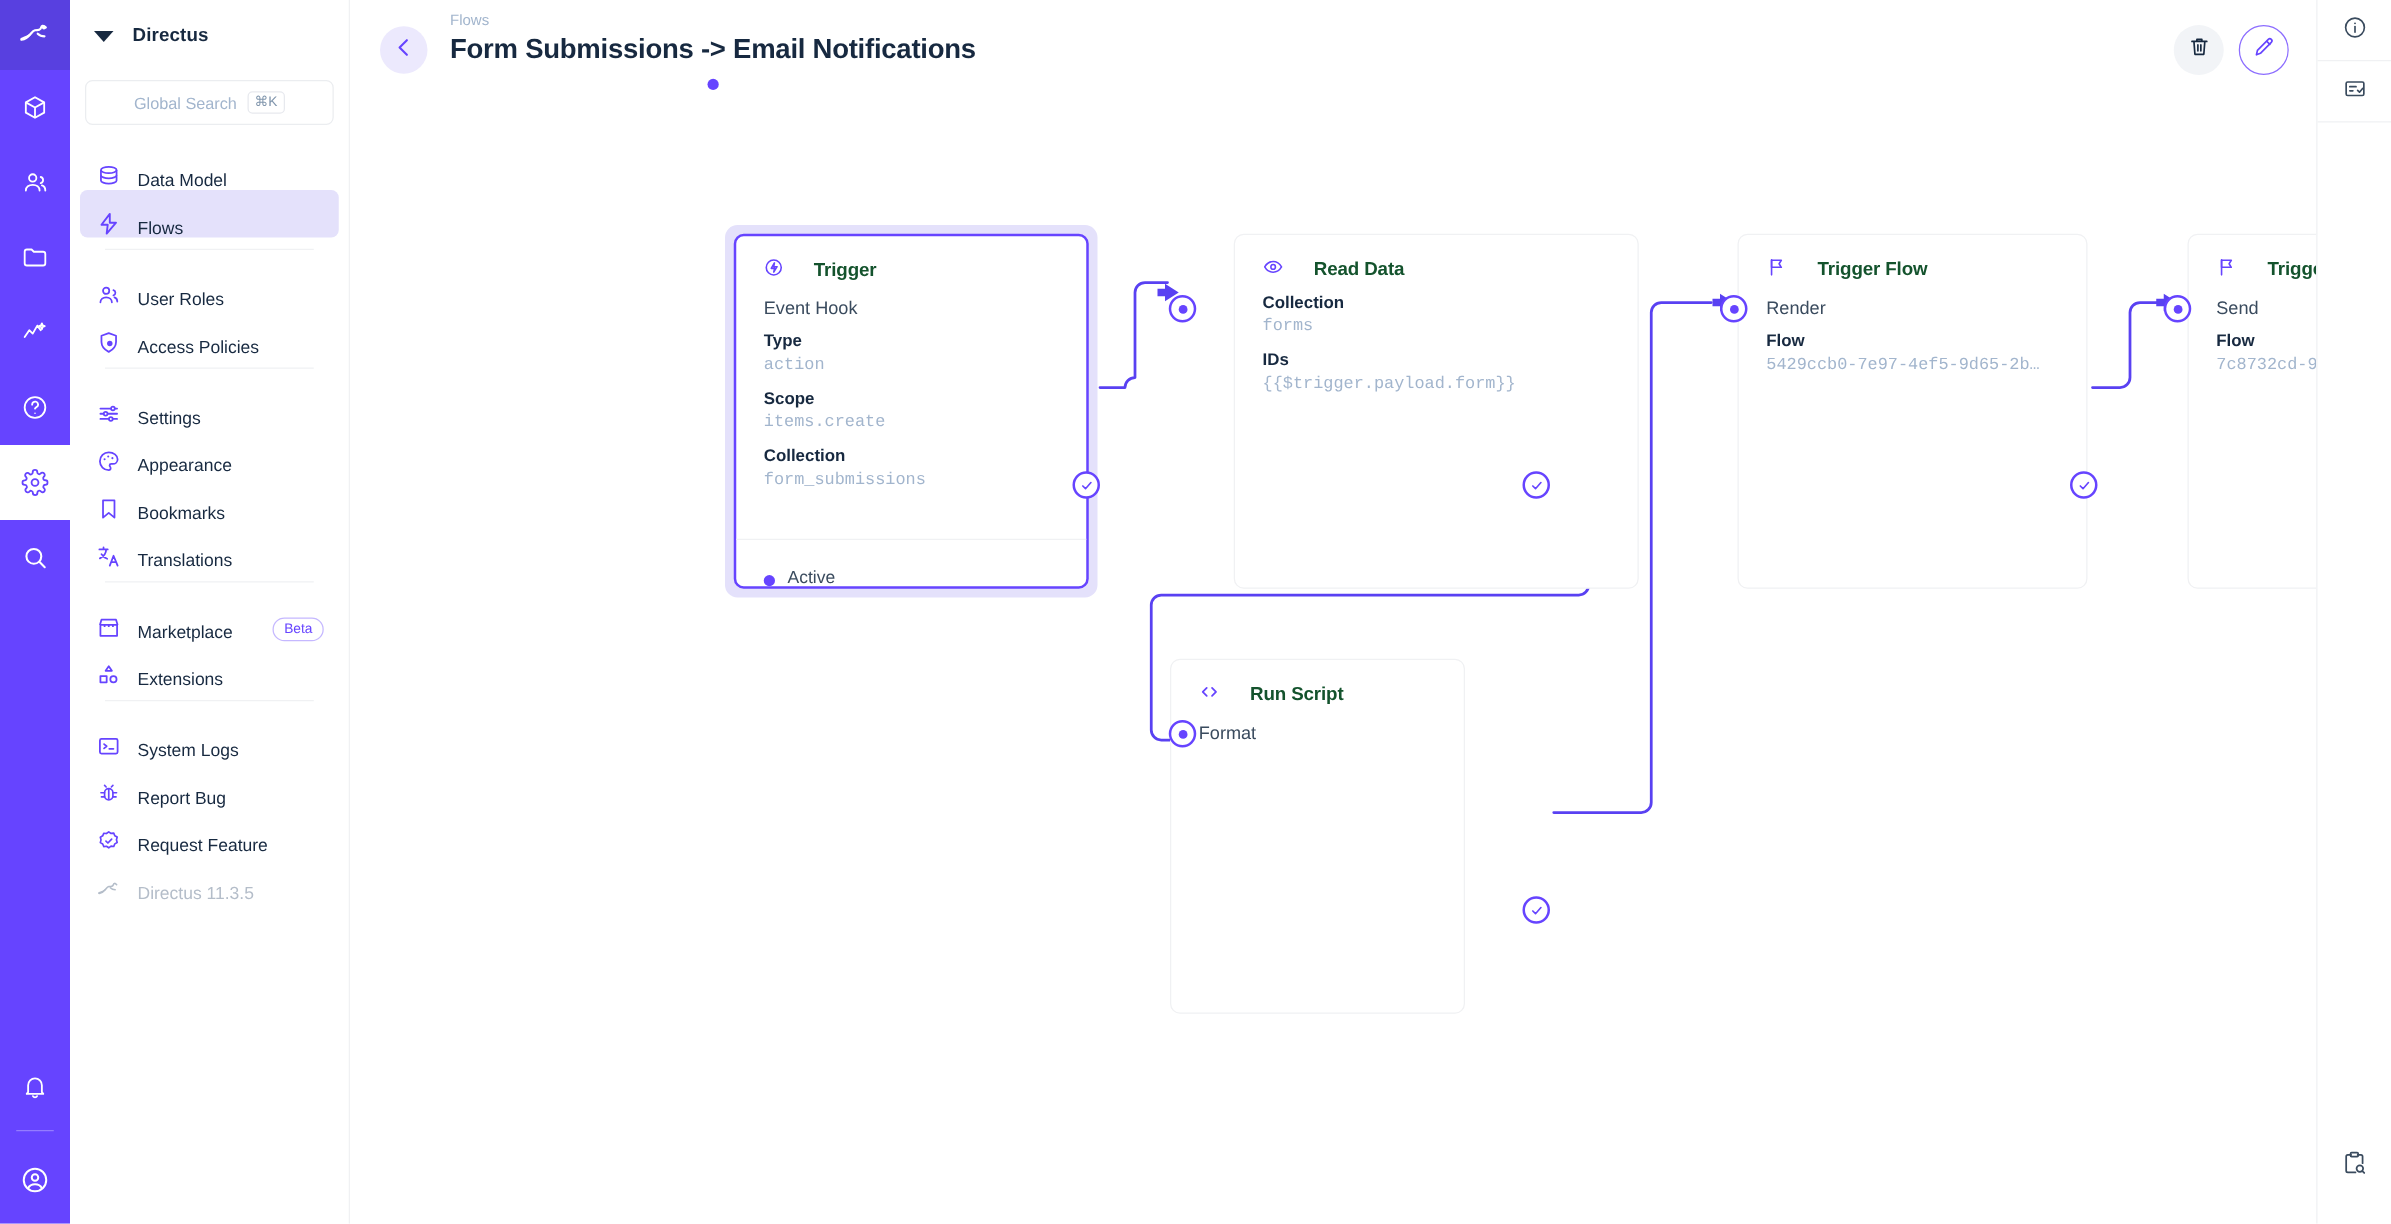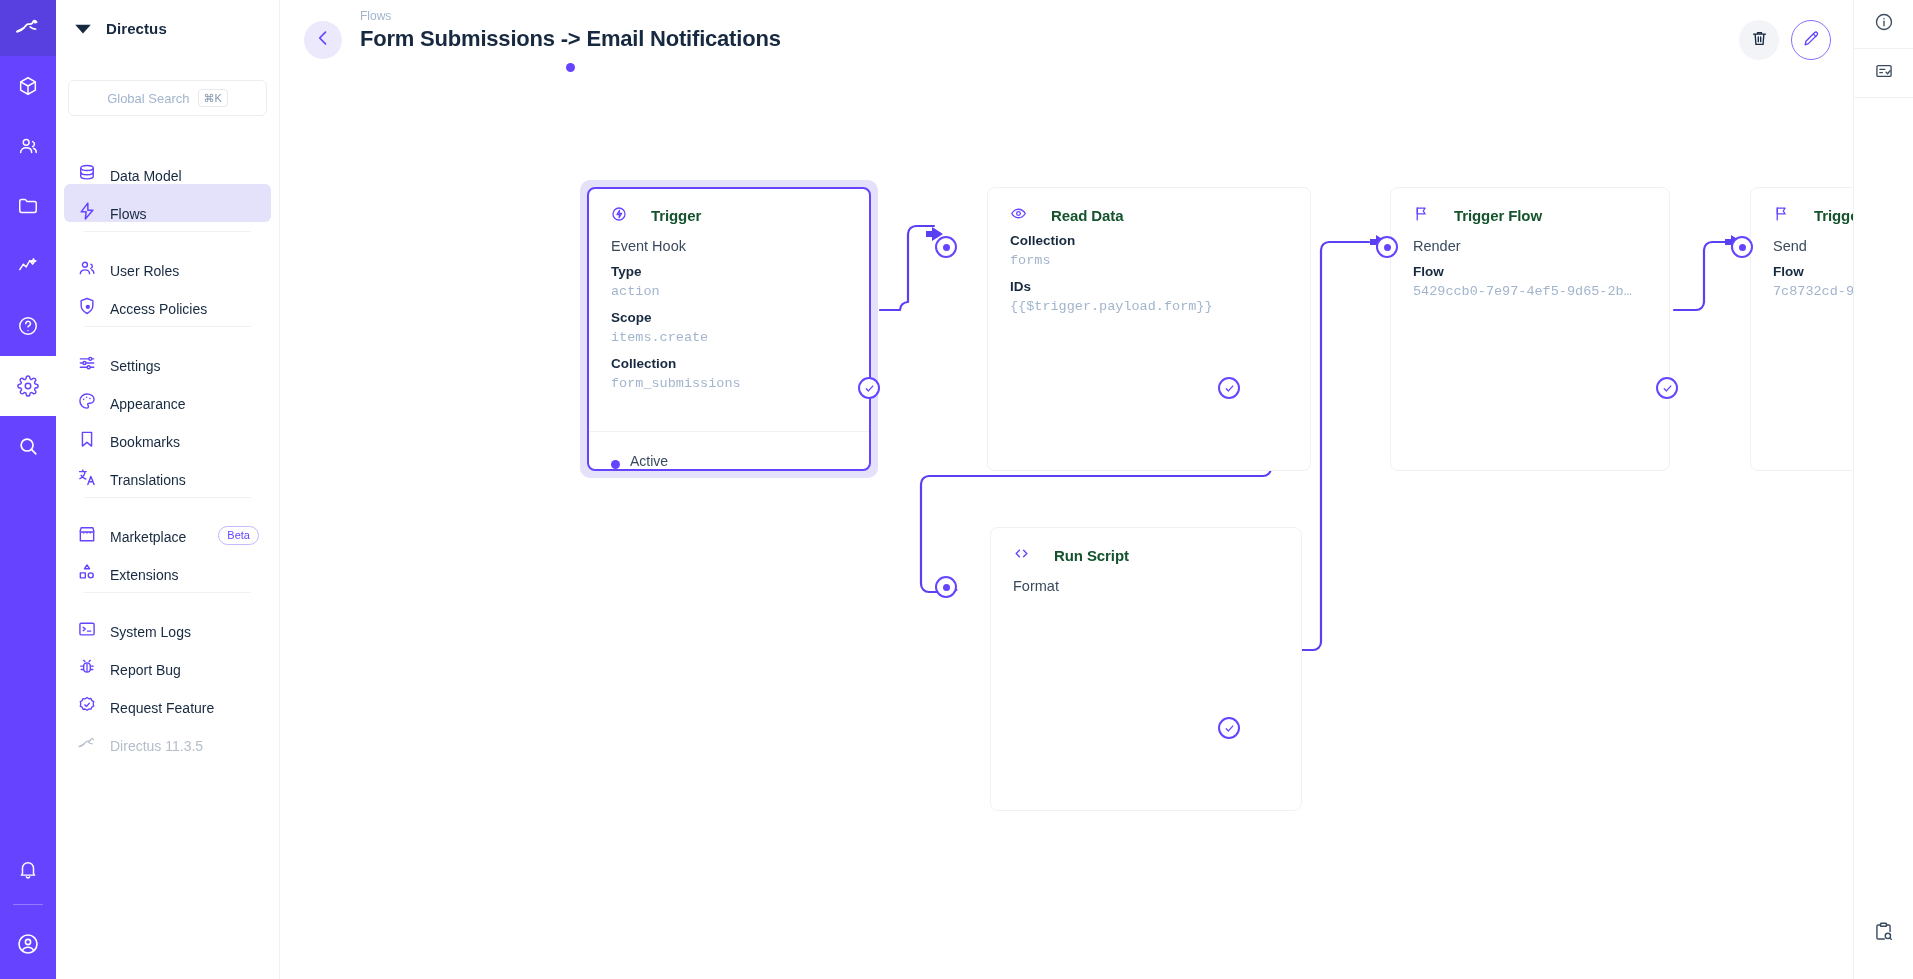--- a/index.html
+++ b/index.html
@@ -34,21 +34,21 @@
     width: 30px; height: 1px; background: rgba(255,255,255,0.3);
     margin: 4px 0;
   }
   .rail svg { display: block; }
 
   
   .sidebar {
     width: 224px; flex: 0 0 224px; height: 979px;
     background: #ffffff;
     border-right: 1px solid #f0f1f3;
-    display: flex; flex-direction: column; gap: 16px;
+    display: flex; flex-direction: column;
   }
   .sb-brand {
     height: 56px; display: flex; align-items: center;
     padding: 0 16px; gap: 12px;
   }
   .sb-brand-name {
     font-size: 15px; font-weight: 700; color: #172940; letter-spacing: .1px;
   }
   .sb-search {
     margin: 8px 12px 14px 12px; height: 36px;
@@ -536,21 +536,21 @@
       </div>
       <div class="node" style="left:655px; top:156px;">
         <span class="node-dot"></span>
       </div>
       <div class="node" style="left:938px; top:297px;">
         <svg width="13" height="13" viewBox="0 0 24 24" fill="none" stroke="#6644ff" stroke-width="2.4" stroke-linecap="round" stroke-linejoin="round">
             <path d="M6 12.5l4 4 8-9"></path>
           </svg>
       </div>
 
-      <div class="panel" style="left:710px; top:447px; width:312px; height:284px;">
+      <div class="panel" style="left:656px; top:447px; width:236px; height:284px;">
         <div class="panel-title">
           <span>
             <svg width="17" height="17" viewBox="0 0 24 24" fill="none" stroke="#6644ff" stroke-width="2" stroke-linecap="round" stroke-linejoin="round">
               <path d="M9 7.5L4.5 12 9 16.5M15 7.5L19.5 12 15 16.5"></path>
             </svg>
           </span>
           <span>Run Script</span>
         </div>
         <div class="panel-name">Format</div>
       </div>

